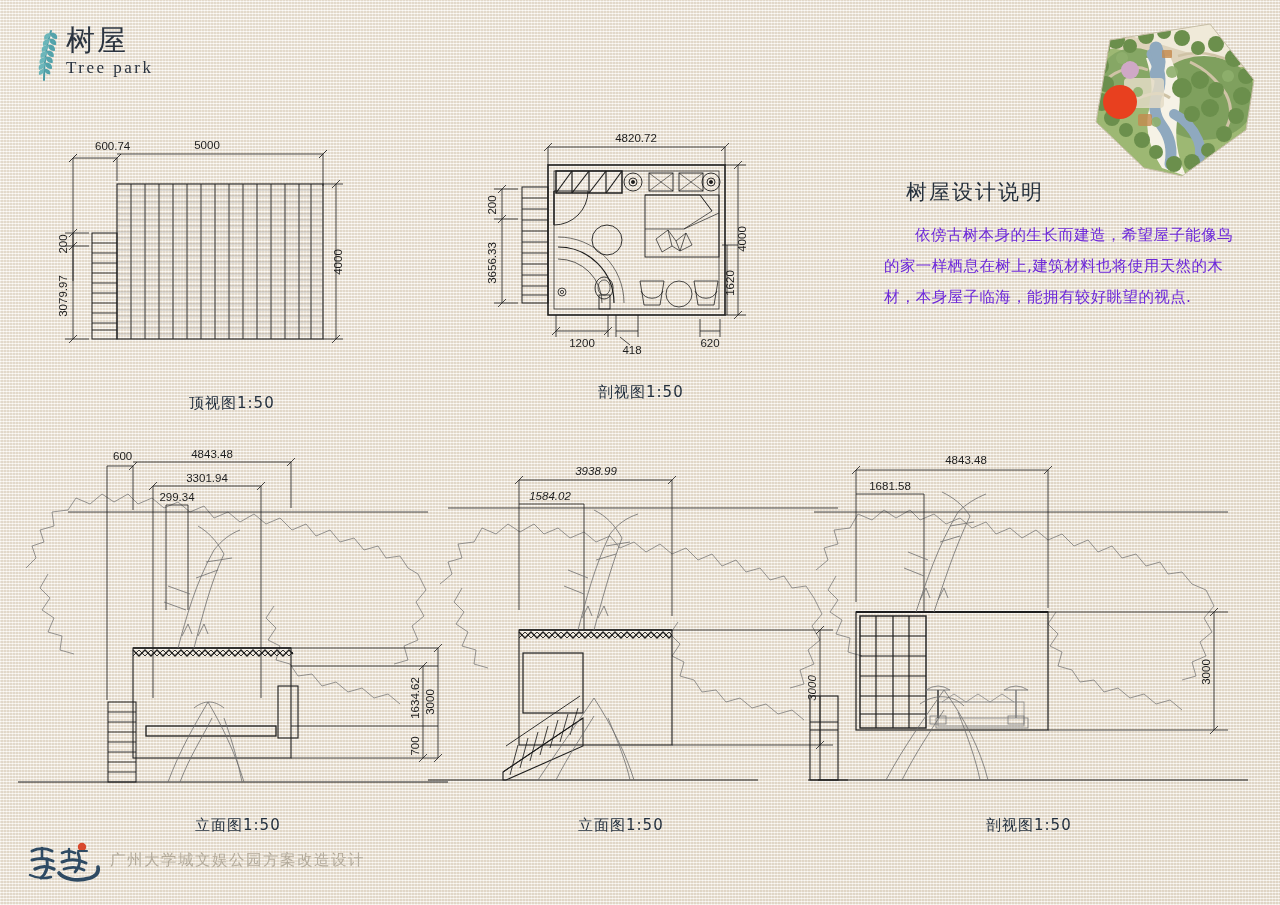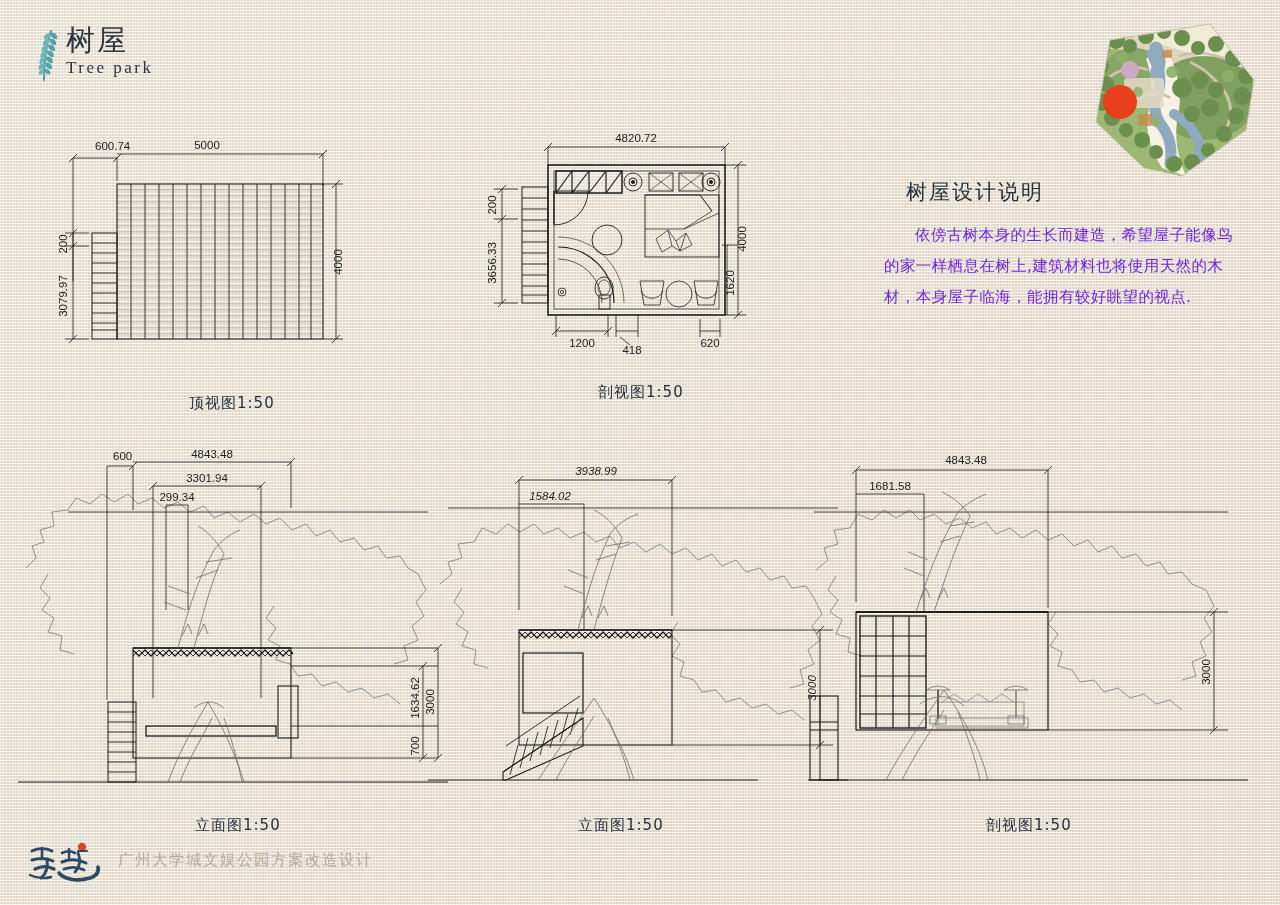--- a/index.html
+++ b/index.html
@@ -33,21 +33,21 @@
   #desc { position:absolute; left:884px; top:178px; width:352px; }
   #desc .title { font-family:"DejaVu Sans",sans-serif; font-size:21px; color:#26313d; letter-spacing:2px; margin-bottom:14px;padding-left:22px; }
   #desc .body { font-family:"DejaVu Sans",sans-serif; font-size:15.5px; color:#6d28d9; line-height:2.0; text-indent:2em; letter-spacing:0.4px; }
 
   
   #sitemap { position:absolute; left:1086px; top:18px; width:172px; height:160px; }
 
   
   #footer { position:absolute; left:26px; bottom:22px; display:flex; align-items:center; }
   #footer .mark { width:76px; height:44px; flex:0 0 auto; }
-  #footer .ftxt { margin-left:16px; }
+  #footer .ftxt { margin-left:8px; }
   #footer .f-cn { font-family:"DejaVu Sans",sans-serif; font-size:15.5px; color:#b3ab9c; letter-spacing:1.5px; line-height:1.25; }
   #footer .f-en { font-family:"DejaVu Sans Mono","Liberation Mono",monospace; font-size:9.5px; color:#b3ab9c; letter-spacing:1.1px; line-height:1.4; margin-top:2px; }
 
   svg { display:block; overflow:visible; }
   .draw { position:absolute; }
   text { font-family:"Liberation Sans","DejaVu Sans",sans-serif; fill:#1d1d1d; }
 </style>
 </head>
 <body>
 

